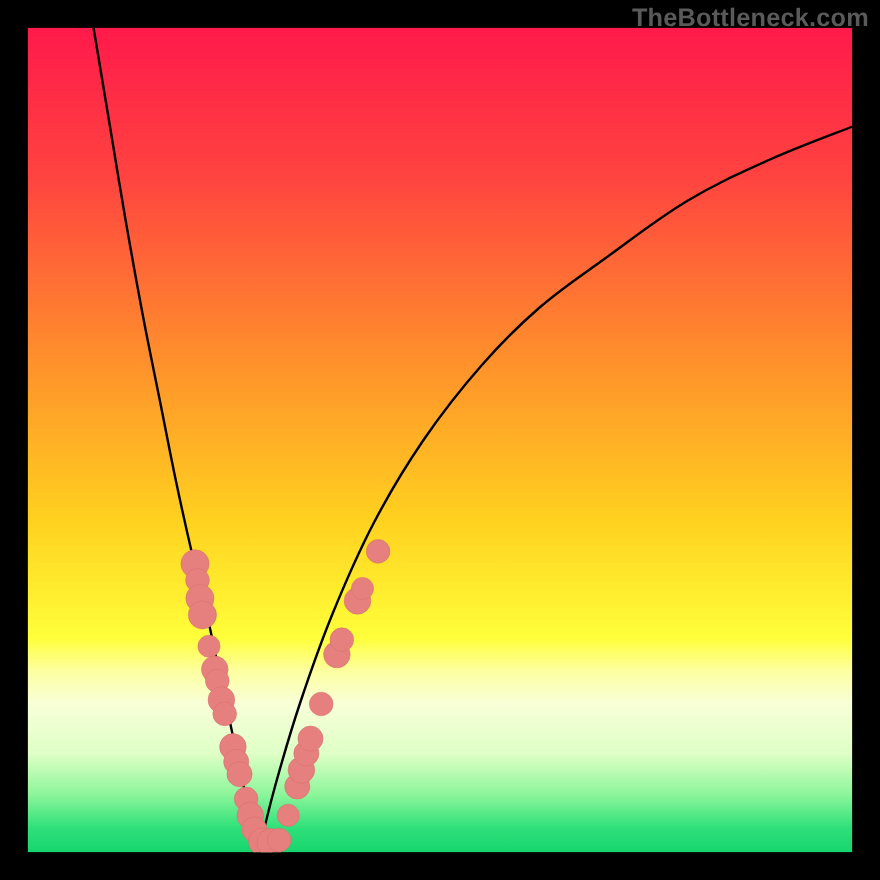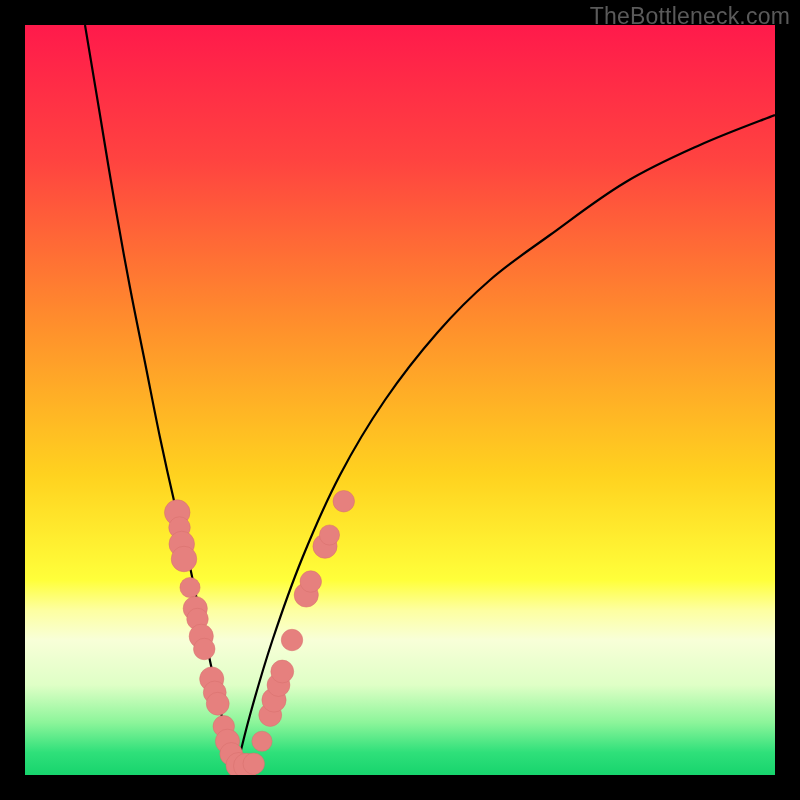--- a/index.html
+++ b/index.html
@@ -34,21 +34,21 @@
   .curve-layer {
     position: absolute;
     inset: 0;
   }
   .watermark {
     position: absolute;
     top: 3px;
     right: 10px;
     color: #5a5a5a;
     font-size: 23px;
-    font-weight: 400;
+    font-weight: 700;
     letter-spacing: 0.2px;
     user-select: none;
   }
 </style>
 </head>
 <body>
 
 <div class="frame">
   <div class="plot">
     <svg class="gradient" width="750" height="750" viewBox="0 0 750 750" preserveAspectRatio="none">

